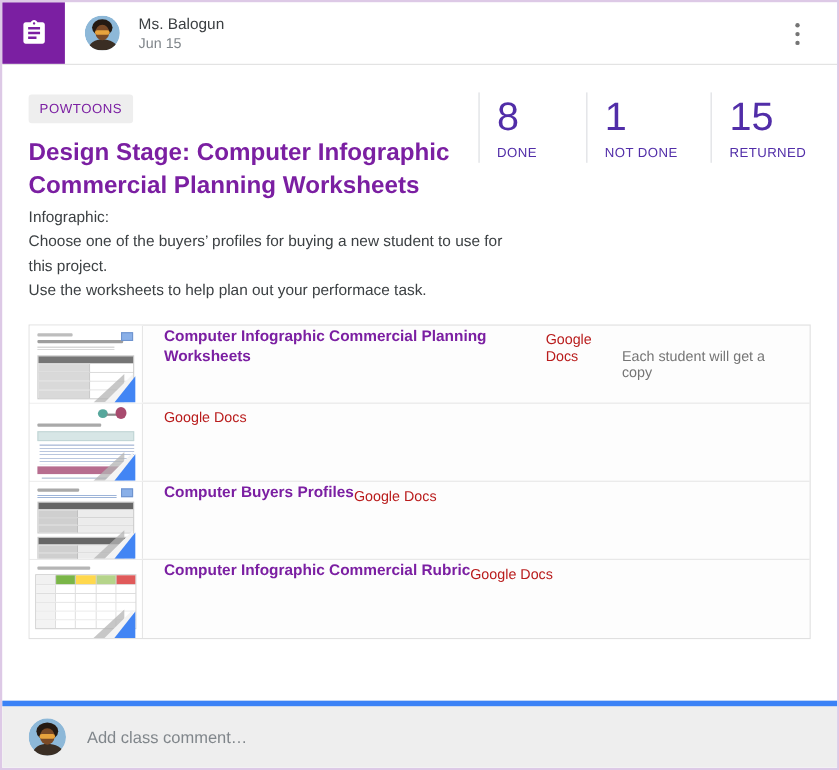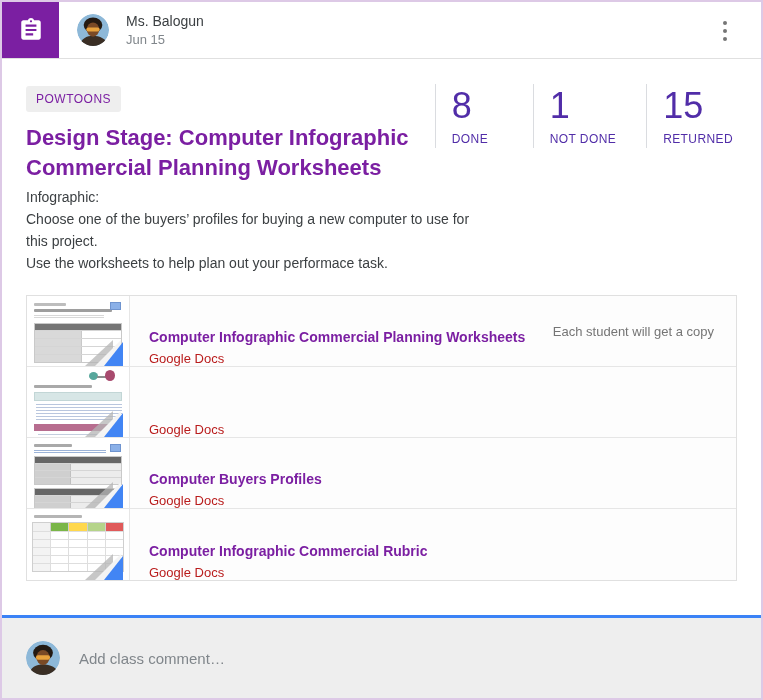--- a/index.html
+++ b/index.html
@@ -40,21 +40,21 @@
            font-size:12px; letter-spacing:.5px; padding:6px 10px; border-radius:3px; font-weight:500; }
   .due { margin-top:19px; font-size:13px; color:#80868b; }
   .title { margin-top:11px; max-width:450px; font-size:22px; line-height:30px; font-weight:700; color:#7b1fa2; }
   .desc { margin-top:3px; max-width:452px; font-size:14px; line-height:22px; color:#3c4043; }
 
   
   .attachments { margin-top:21px; border:1px solid #e0e0e0; background:#fdfdfd; }
   .att-row { display:flex; align-items:stretch; height:71px; border-bottom:1px solid #e6e6e6; cursor:pointer; }
   .att-row:last-child { border-bottom:none; }
   .thumb { width:103px; flex:0 0 auto; position:relative; background:#fff; border-right:1px solid #e6e6e6; overflow:hidden; }
-  .att-text { display:flex; flex-direction:column; justify-content:flex-end; padding-left:19px; }
+  .att-text { display:flex; justify-content:center; padding-left:19px; }
   .att-title { font-size:14px; font-weight:600; color:#7b1fa2; line-height:18px; }
   .att-type { font-size:13px; color:#b91c1c; margin-top:5px; }
   .att-note { margin-left:auto; align-self:center; padding-right:22px; font-size:13px; color:#757575; }
 
   
   .fold { position:absolute; right:0; bottom:0; width:44px; height:26px; }
   .fold .shadow { position:absolute; left:0; bottom:0; width:0; height:0;
       border-bottom:26px solid #b4b4b4; border-left:28px solid transparent; opacity:.75; }
   .fold .white { position:absolute; left:10px; bottom:0; width:0; height:0;
       border-bottom:26px solid #f4f4f4; border-left:26px solid transparent; }
@@ -110,21 +110,21 @@
   .t4-head .h2 { background:#ffd84d; }
   .t4-head .h3 { background:#b5d48a; }
   .t4-head .h4 { background:#e05a5a; border-right:none; }
   .t4-row { display:flex; height:8px; border-top:1px solid #dedede; }
   .t4-row i { flex:1; display:block; border-right:1px solid #dedede;
       background:repeating-linear-gradient(to bottom,#e9e9e9 1px,transparent 1px 3px) #fff; }
   .t4-row i:first-child { background:#f3f3f3; }
   .t4-row i:last-child { border-right:none; }
 
   
-  .comment-bar { flex:0 0 auto; height:83px; background:#eeeeee; border-top:3px solid #3b82f6;
+  .comment-bar { flex:0 0 auto; height:61px; background:#eeeeee; border-top:5px solid #3b82f6;
       display:flex; align-items:center; padding:0 24px; }
   .comment-bar .avatar { width:34px; height:34px; }
   .comment-input { margin-left:19px; flex:1; background:transparent; border:none; outline:none;
       font-size:15px; color:#5f6368; font-family:"Liberation Sans", sans-serif; }
   .comment-input::placeholder { color:#80868b; opacity:1; }
 </style>
 </head>
 <body>
 
 <div class="page">
@@ -171,21 +171,21 @@
       <div class="stat">
         <div class="num">15</div>
         <div class="lbl">RETURNED</div>
       </div>
     </div>
 
     <span class="badge">POWTOONS</span>
     <h1 class="title">Design Stage: Computer Infographic Commercial Planning Worksheets</h1>
     <div class="desc">
       <p>Infographic:</p>
-      <p>Choose one of the buyers’ profiles for buying a new computer to use for this project.</p>
+      <p>Choose one of the buyers’ profiles for buying a new student to use for this project.</p>
       <p>Use the worksheets to help plan out your performace task.</p>
     </div>
 
     
     <div class="attachments">
 
       <div class="att-row">
         <div class="thumb thumb1">
           <div class="mini-ic"></div>
           <div class="tl a"></div>

